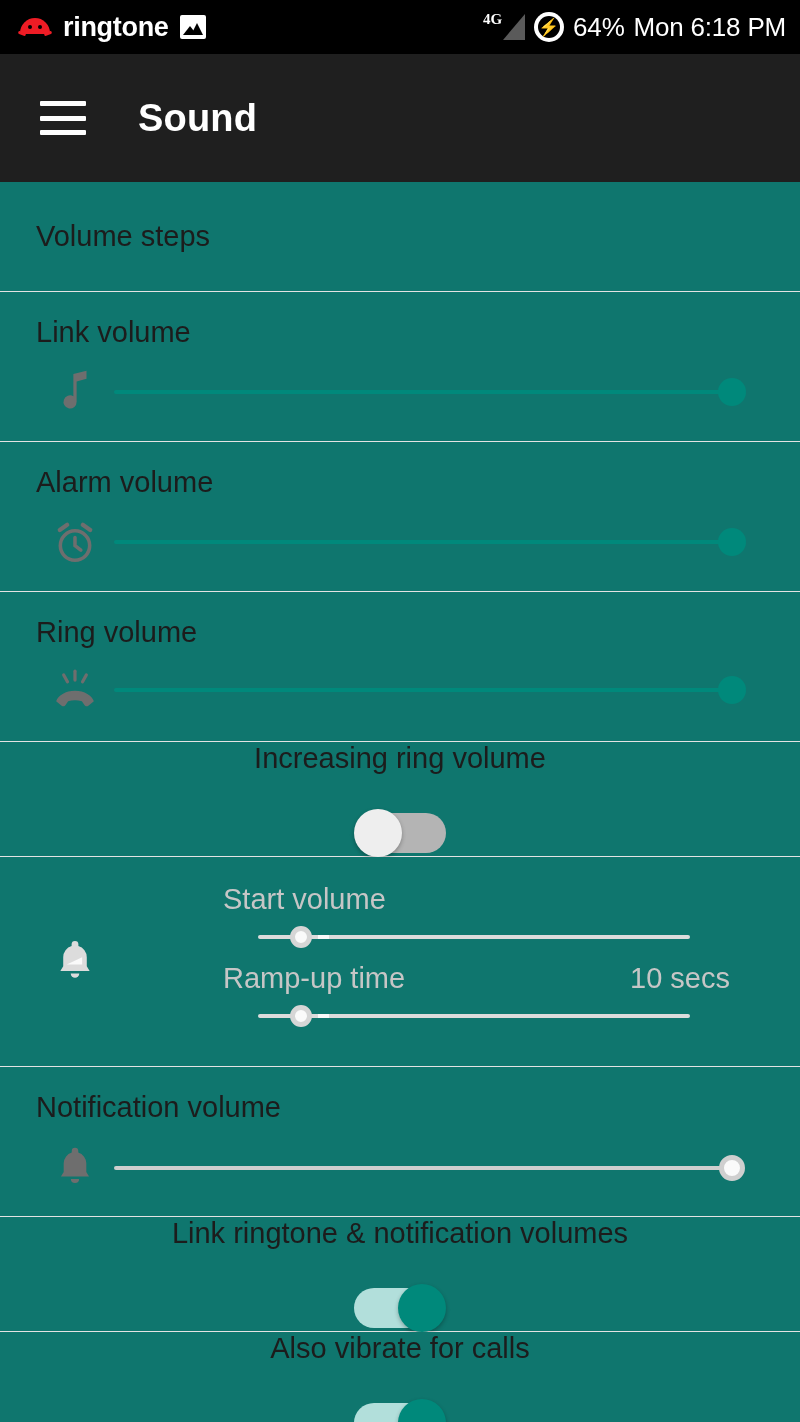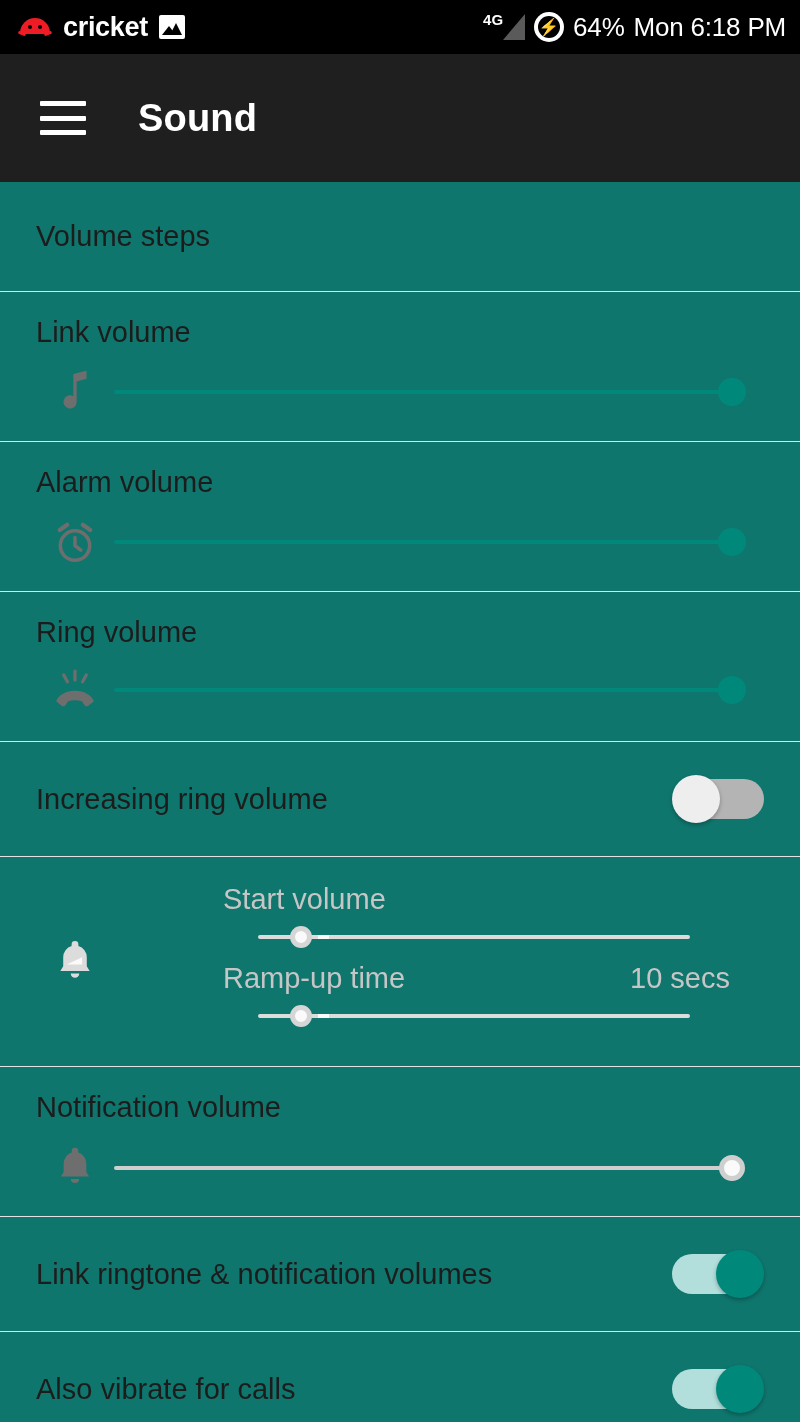--- a/index.html
+++ b/index.html
@@ -47,21 +47,21 @@
     border-left:7px solid transparent; border-right:7px solid transparent;
     border-bottom:9px solid #000;
   }
   .photo-icon .mtn2{
     position:absolute; bottom:4px; left:11px; width:0; height:0;
     border-left:6px solid transparent; border-right:6px solid transparent;
     border-bottom:12px solid #000;
   }
   .signal{ position:relative; width:42px; height:30px; }
   .signal .g4{
-    position:absolute; left:0; top:-1px; font-size:15px; font-weight:bold; color:#fff;
+    position:absolute; left:0; top:-1px; font-size:15px; font-weight:bold; color:#fff;font-family:Liberation Serif, serif;
   }
   .signal .tri{
     position:absolute; right:0; bottom:2px; width:0; height:0;
     border-left:22px solid transparent; border-bottom:26px solid #5a5a5a;
   }
   .battery{
     width:30px; height:30px; border-radius:50%;
     background:#fff; position:relative;
   }
   .battery::after{
@@ -112,21 +112,21 @@
     width:28px; height:28px; border-radius:50%;
   }
   .thumb.on{ background:#00897b; }
   .thumb.hollow{
     background:#fafafa; border:5px solid #cfcfcf; width:26px; height:26px;
   }
   .thumb.small-hollow{
     background:#fafafa; border:5px solid #d6d6d6; width:22px; height:22px;
   }
 
-  .switch-row{ height:115px; display:flex; align-items:center; justify-content:space-between; }
+  .switch-row{ height:115px; display:flex; align-items:center; justify-content:space-between;flex-direction:column; }
   .switch{ position:relative; width:92px; height:46px; }
   .switch .sw-track{
     position:absolute; top:50%; transform:translateY(-50%);
     width:74px; height:40px; border-radius:20px;
   }
   .switch .sw-thumb{
     position:absolute; top:50%; transform:translateY(-50%);
     width:48px; height:48px; border-radius:50%;
     box-shadow:0 2px 4px rgba(0,0,0,0.28);
   }
@@ -163,21 +163,21 @@
 
 <div class="statusbar">
   <div class="sb-left">
     <div class="carrier-logo">
       <div class="ant l"></div>
         <div class="ant r"></div>
       <div class="head"></div>
       <div class="eye l"></div>
         <div class="eye r"></div>
     </div>
-    <div class="carrier-name">cricket</div>
+    <div class="carrier-name">ringtone</div>
     <div class="photo-icon">
       <div class="mtn"></div>
         <div class="mtn2"></div>
     </div>
   </div>
   <div class="sb-right">
     <div class="signal">
       <span class="g4">4G</span>
       <span class="tri"></span>
     </div>

